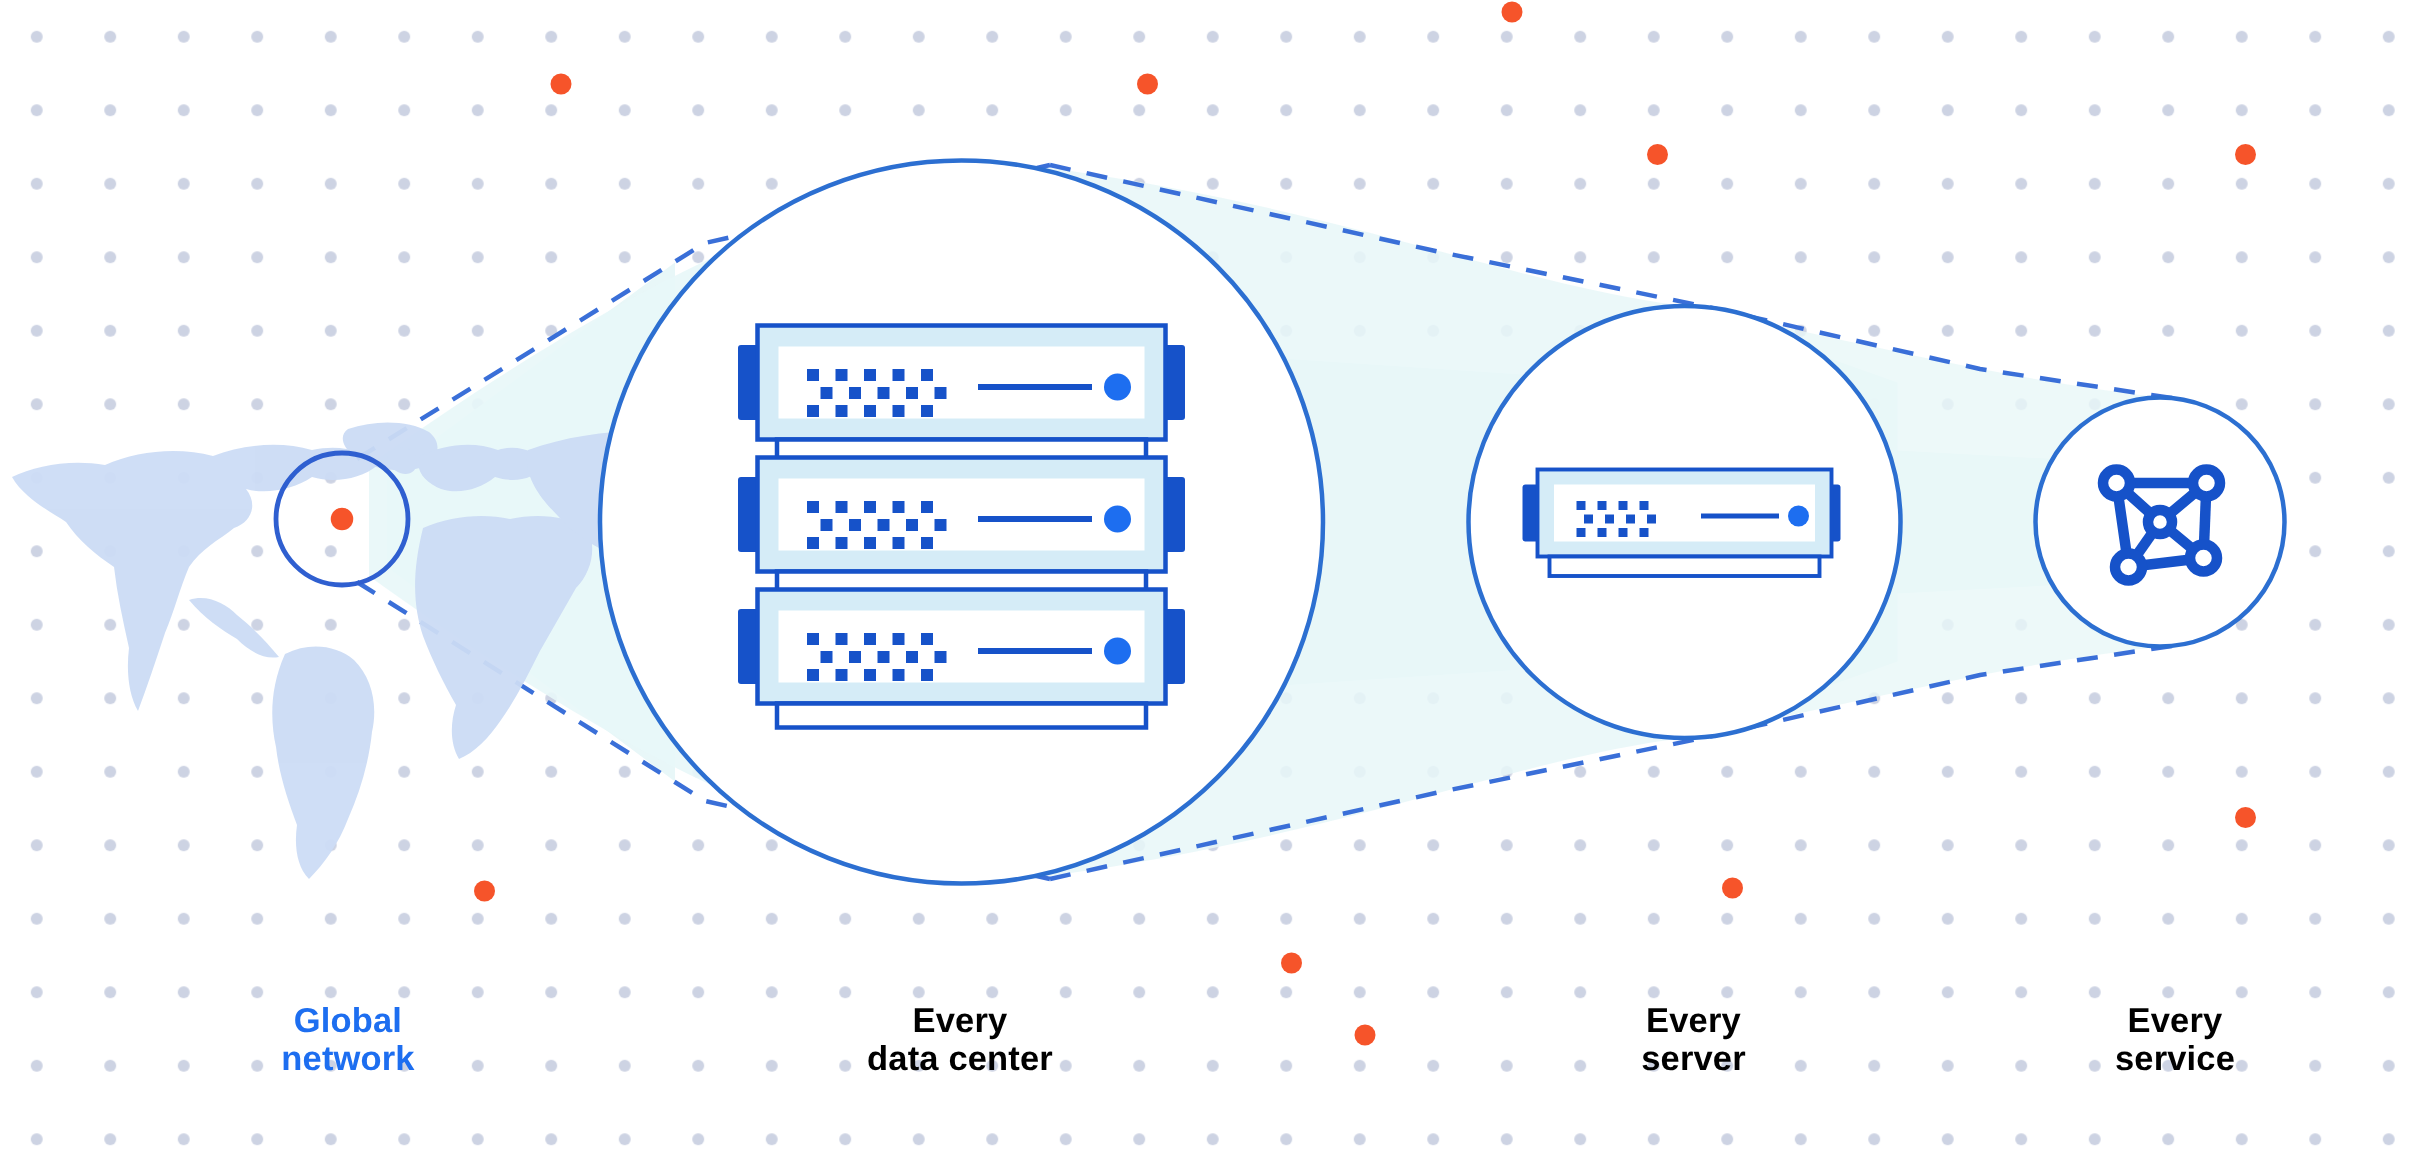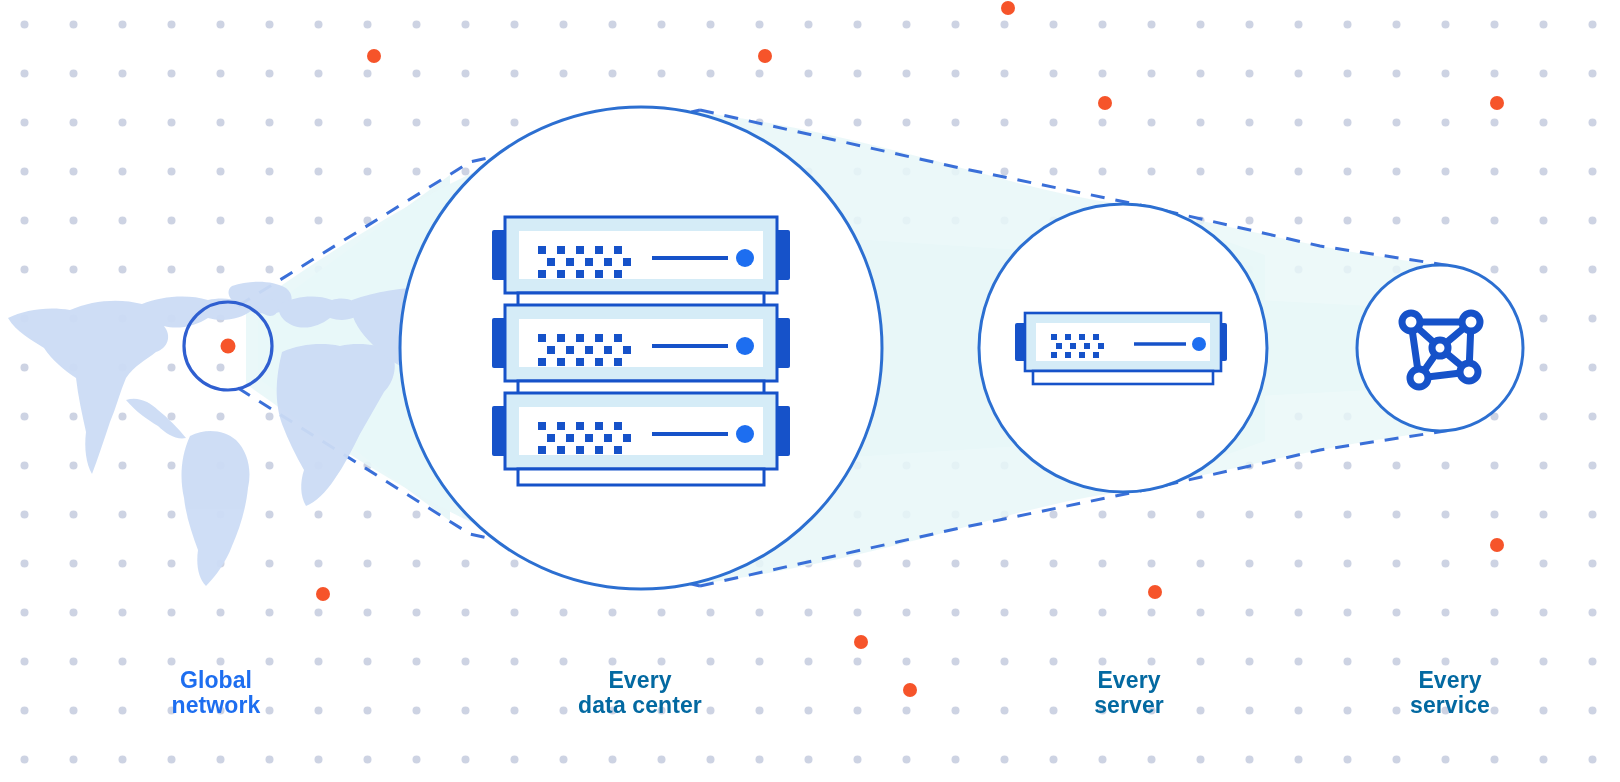--- a/index.html
+++ b/index.html
@@ -15,21 +15,21 @@
 
   .label{
     position:absolute;
     text-align:center;
     font-size:23px;
     line-height:25px;
     font-weight:700;
     letter-spacing:0.1px;
     white-space:pre-line;
   }
-  .label.dark{color:#0369a1;}
+  .label.dark{color:#000000;}
   .label.blue{color:#1d6ef0;}
 </style>
 </head>
 <body>
 
 <div id="stage">
 <svg viewBox="0 0 1620 782" xmlns="http://www.w3.org/2000/svg">
   <defs>
     <pattern id="dotgrid" x="0" y="0" width="49" height="49" patternUnits="userSpaceOnUse">
       <circle cx="24.5" cy="24.5" r="4" fill="#c5cbde" opacity="0.85"></circle>
@@ -279,21 +279,21 @@
     <circle cx="323" cy="594" r="7"></circle>
     <circle cx="1155" cy="592" r="7"></circle>
     <circle cx="861" cy="642" r="7"></circle>
     <circle cx="910" cy="690" r="7"></circle>
   </g>
 
   </g>
 </svg>
 </div>
 
-<div class="label blue" style="left:116px;top:668px;width:200px;">Global
+<div class="label blue" style="left:132px;top:668px;width:200px;">Global
 network</div>
 
 <div class="label dark" style="left:520px;top:668px;width:240px;">Every
 data center</div>
 
 <div class="label dark" style="left:1029px;top:668px;width:200px;">Every
 server</div>
 
 <div class="label dark" style="left:1350px;top:668px;width:200px;">Every
 service</div>

